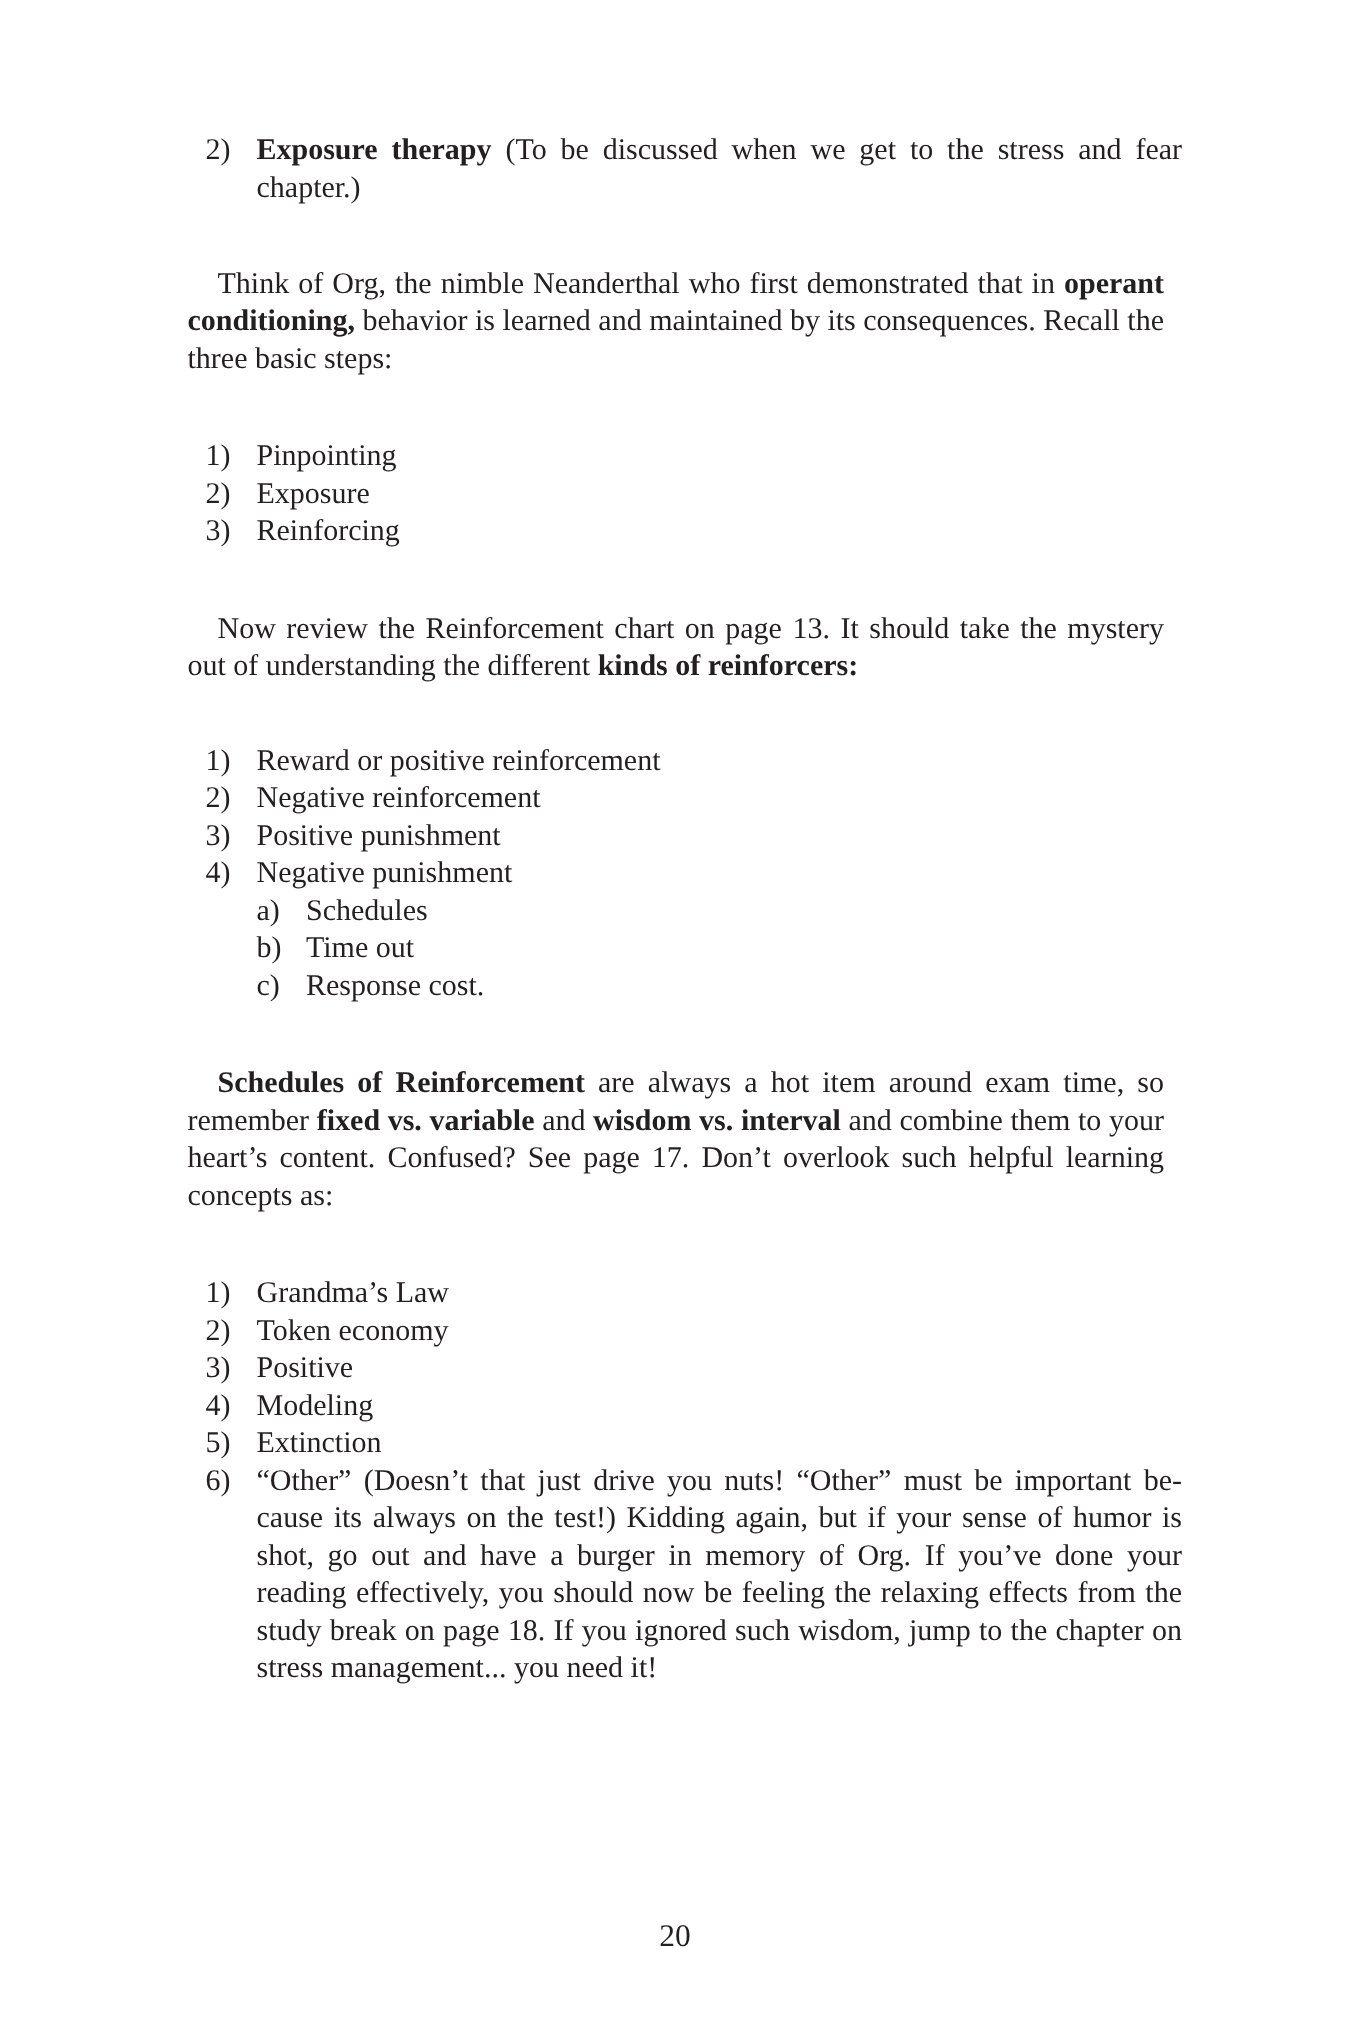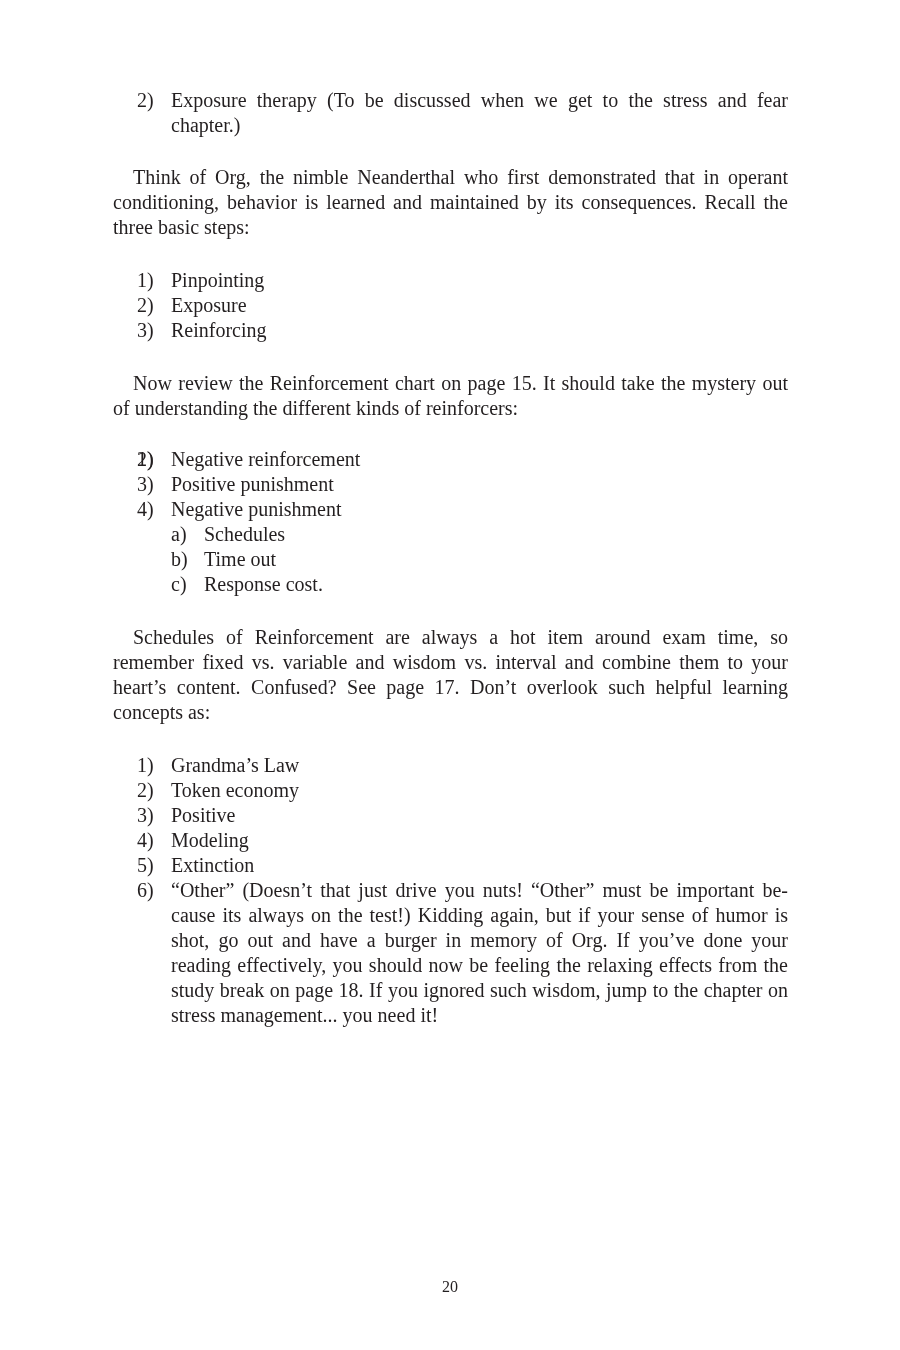--- a/index.html
+++ b/index.html
@@ -3,35 +3,35 @@
 <meta charset="utf-8">
 <style>
   html, body { margin: 0; padding: 0; background: #ffffff; }
   body {
     width: 900px; height: 1350px; position: relative; overflow: hidden;
     font-family: "Liberation Serif", "DejaVu Serif", serif;
     color: #231f20;
     font-size: 20px;
   }
   .page { position: absolute; left: 113px; top: 88px; width: 675px; }
-  p { margin: 0; line-height: 25px; text-align: justify; }
+  p { margin: 12px; line-height: 25px; text-align: justify; }
   .indent { text-indent: 20px; }
-  b { font-weight: normal; }
+  b { font-weight: bold; }
   ol.num { list-style: none; margin: 0; padding: 0; }
   ol.num > li { position: relative; padding-left: 58px; line-height: 25px; text-align: justify; }
   ol.num > li > .marker { position: absolute; left: 24px; top: 0; }
   ol.sub { list-style: none; margin: 0; padding: 0; }
   ol.sub > li { position: relative; padding-left: 91px; line-height: 25px; }
   ol.sub > li > .marker { position: absolute; left: 58px; top: 0; }
   .gap-26 { height: 26px; }
   .gap-28 { height: 28px; }
   .gap-27 { height: 27px; }
   .page-number {
     position: absolute; left: 0; width: 900px; top: 1278px;
-    text-align: center; font-size: 16px;
+    text-align: center; font-size: 21px;
   }
 </style>
 </head>
 <body>
 
 <div class="page">
 
   <ol class="num">
     <li>
       <span class="marker">2)</span><b>Exposure therapy</b><span> (To be discussed when we get to the stress and fear chapter.)</span>
@@ -45,26 +45,26 @@
   <div class="gap-28"></div>
 
   <ol class="num">
     <li><span class="marker">1)</span><span>Pinpointing</span></li>
     <li><span class="marker">2)</span><span>Exposure</span></li>
     <li><span class="marker">3)</span><span>Reinforcing</span></li>
   </ol>
 
   <div class="gap-28"></div>
 
-  <p class="indent"><span>Now review the Reinforcement chart on page 15. It should take the mystery out of understanding the different </span><b>kinds of reinforcers:</b></p>
+  <p class="indent"><span>Now review the Reinforcement chart on page 13. It should take the mystery out of understanding the different </span><b>kinds of reinforcers:</b></p>
 
   <div class="gap-26"></div>
 
   <ol class="num">
-    <li><span class="marker">1)</span></li>
+    <li><span class="marker">1)</span><span>Reward or positive reinforcement</span></li>
     <li><span class="marker">2)</span><span>Negative reinforcement</span></li>
     <li><span class="marker">3)</span><span>Positive punishment</span></li>
     <li><span class="marker">4)</span><span>Negative punishment</span></li>
   </ol>
   <ol class="sub">
     <li><span class="marker">a)</span><span>Schedules</span></li>
     <li><span class="marker">b)</span><span>Time out</span></li>
     <li><span class="marker">c)</span><span>Response cost.</span></li>
   </ol>
 

